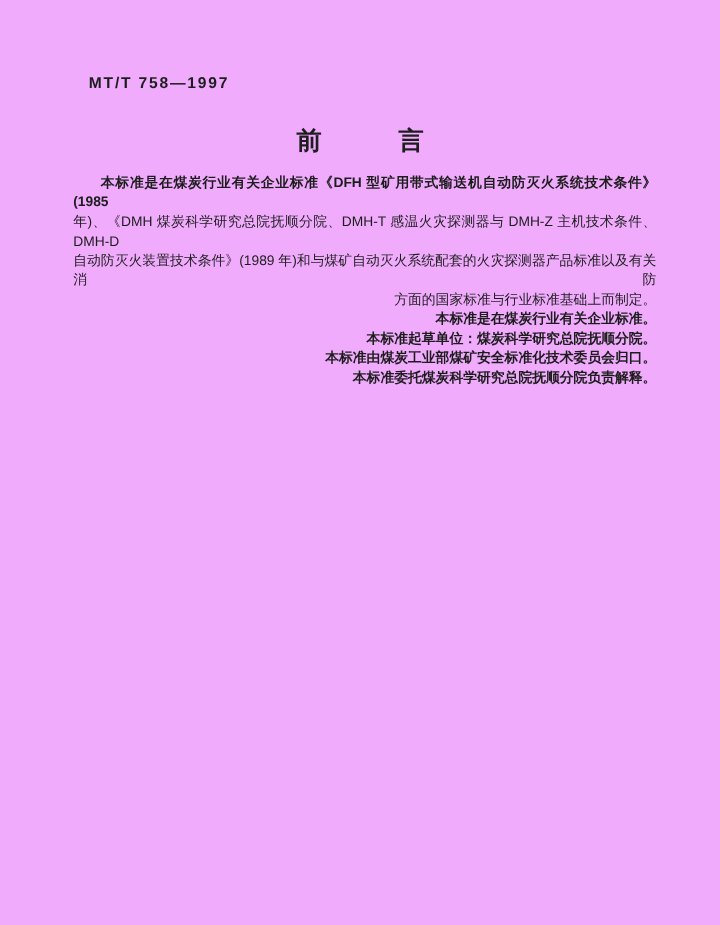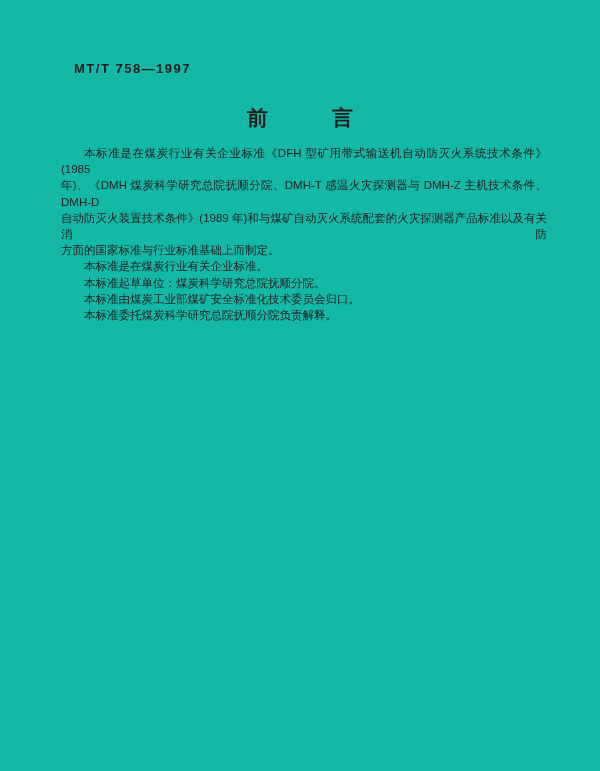--- a/index.html
+++ b/index.html
@@ -4,21 +4,21 @@
 <style>
   html, body {
     margin: 0;
     padding: 0;
     background: #ffffff;
   }
   .page {
     position: relative;
     width: 600px;
     height: 771px;
-    background: #14b8a6;
+    background: #f0abfc;
     font-family: "Liberation Sans", "DejaVu Sans", sans-serif;
     color: #1d1d1d;
     overflow: hidden;
   }
   .doc-number {
     position: absolute;
     left: 74px;
     top: 61px;
     font-size: 13px;
     font-weight: bold;
@@ -40,28 +40,29 @@
   }
   .body-text {
     position: absolute;
     left: 61px;
     top: 145px;
     width: 486px;
     font-size: 11.5px;
     line-height: 16.2px;
   }
   .line {
-    text-align: left;
+    text-align: right;
   }
   .line.justify {
     text-align: justify;
     text-align-last: justify;
   }
   .line.indent {
     text-indent: 2em;
+    font-weight: bold;
   }
 </style>
 </head>
 <body>
 
 <div class="page">
 
   <div class="doc-number">MT/T 758—1997</div>
 
   <h1 class="title">

